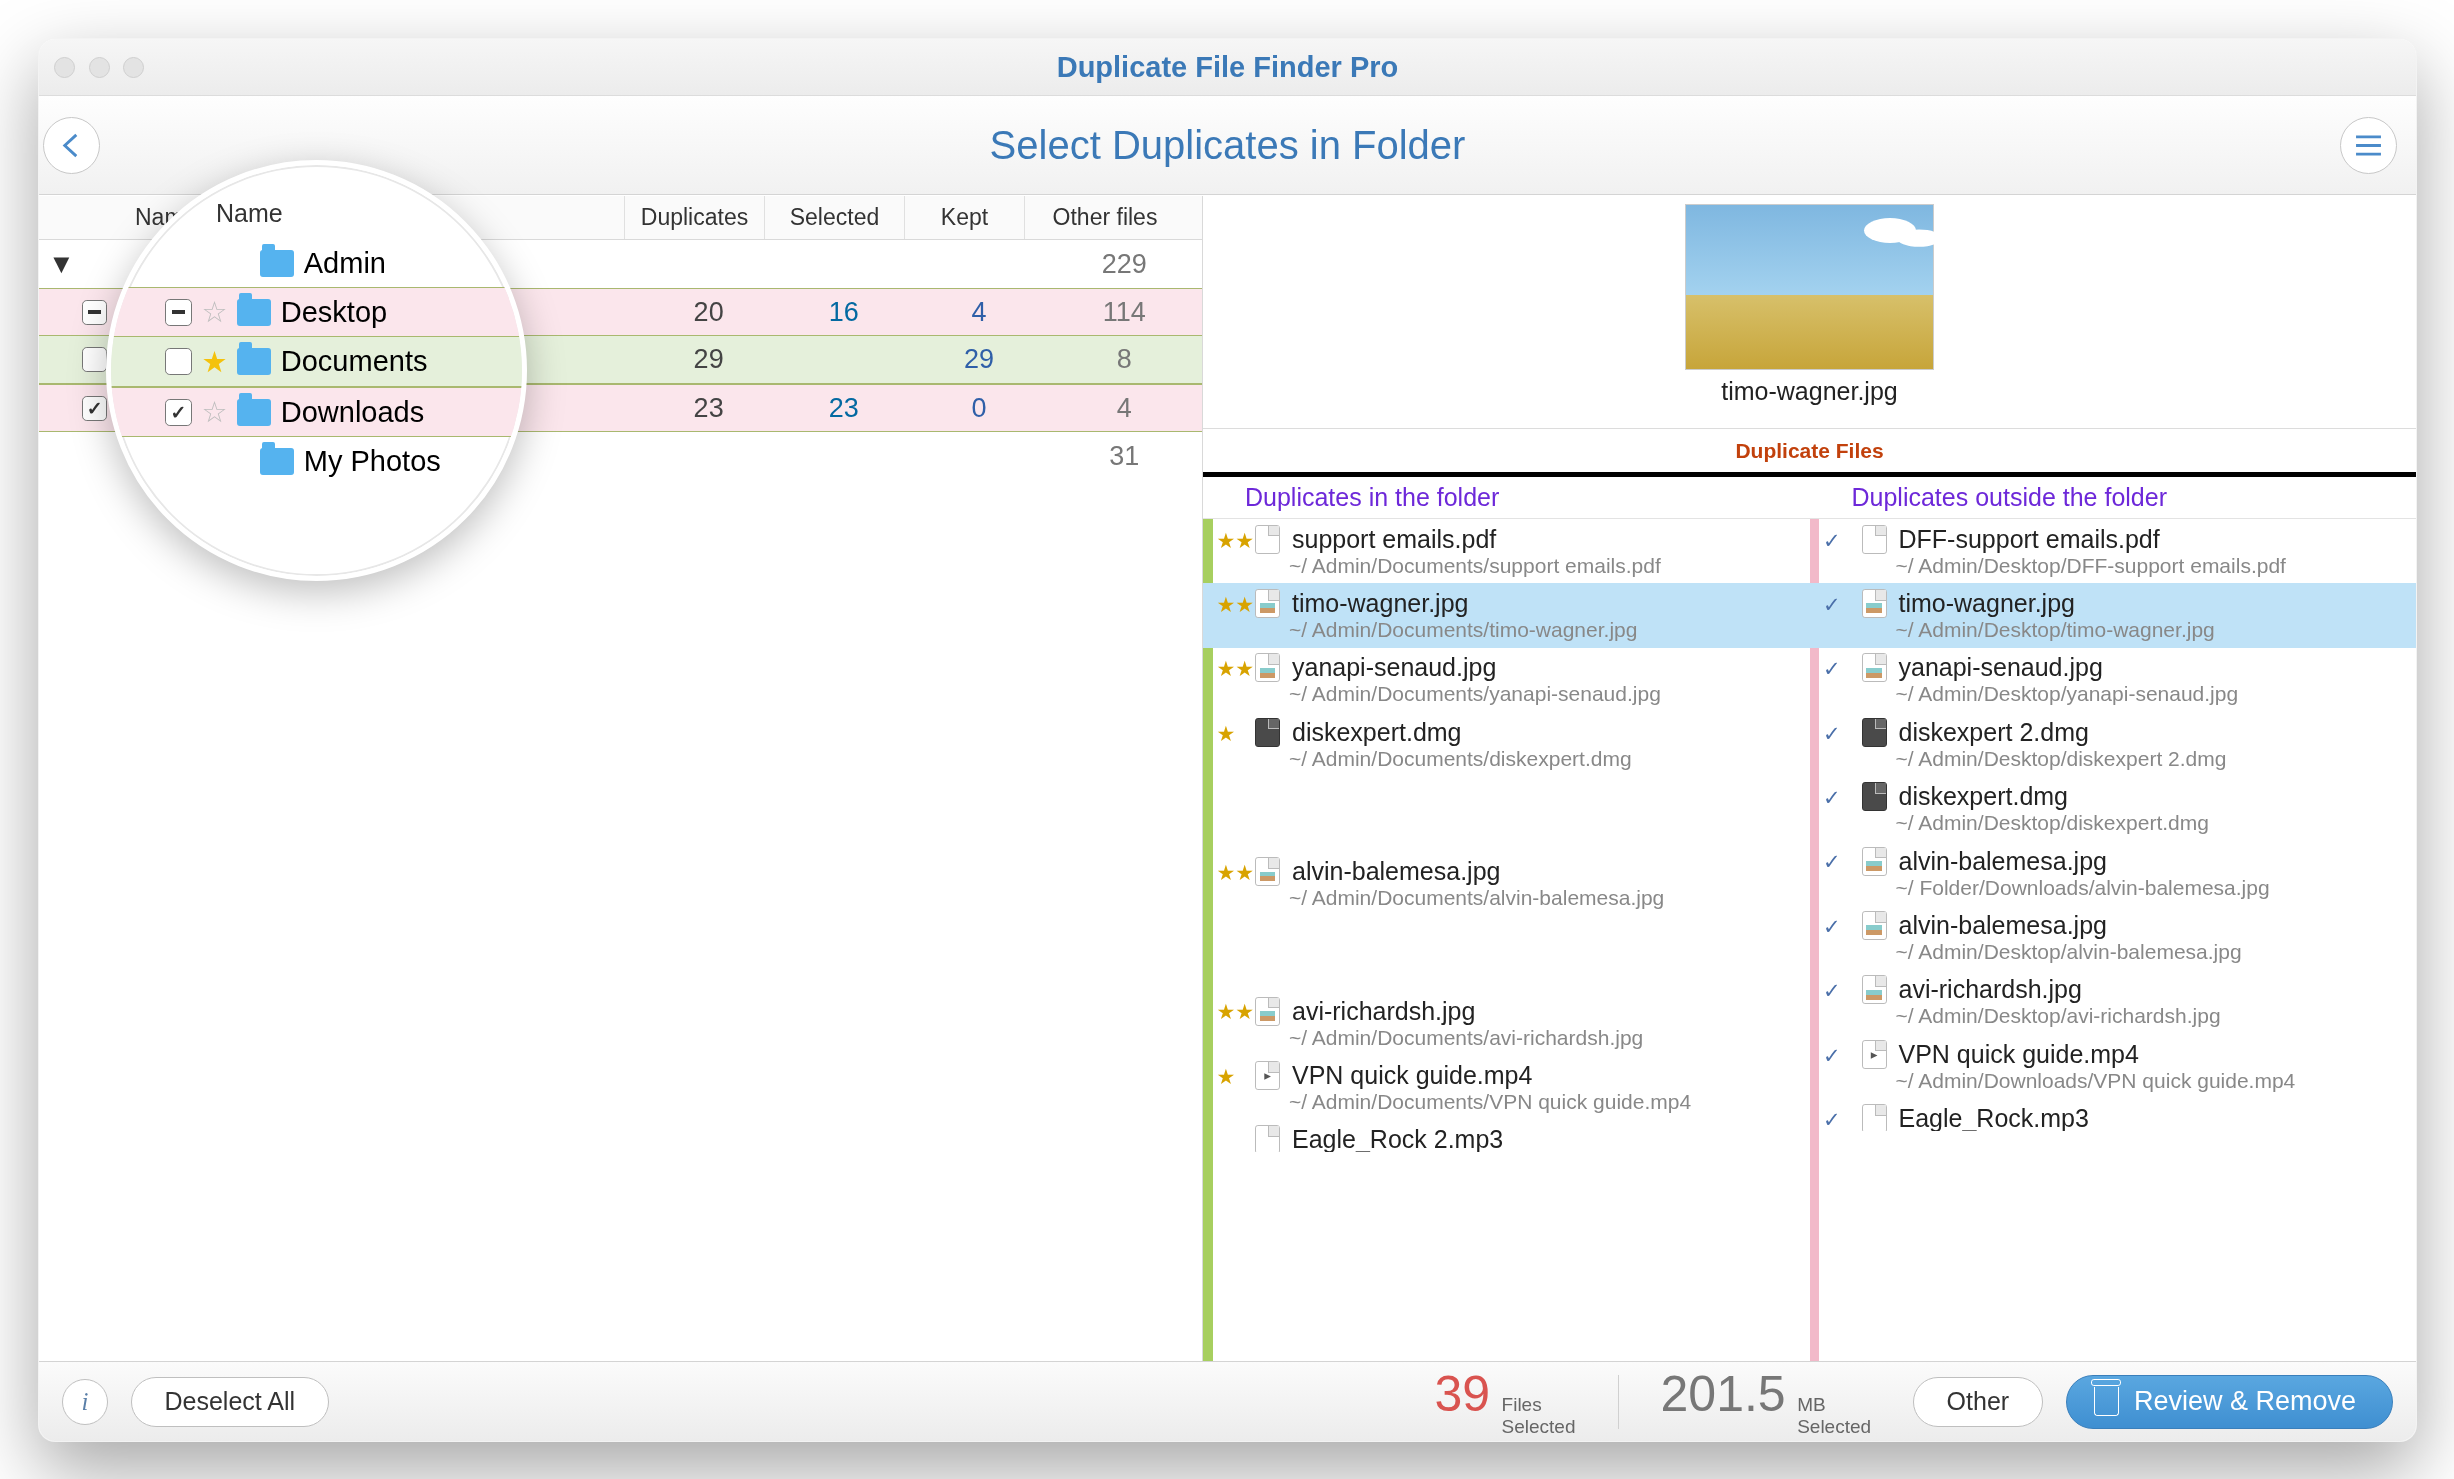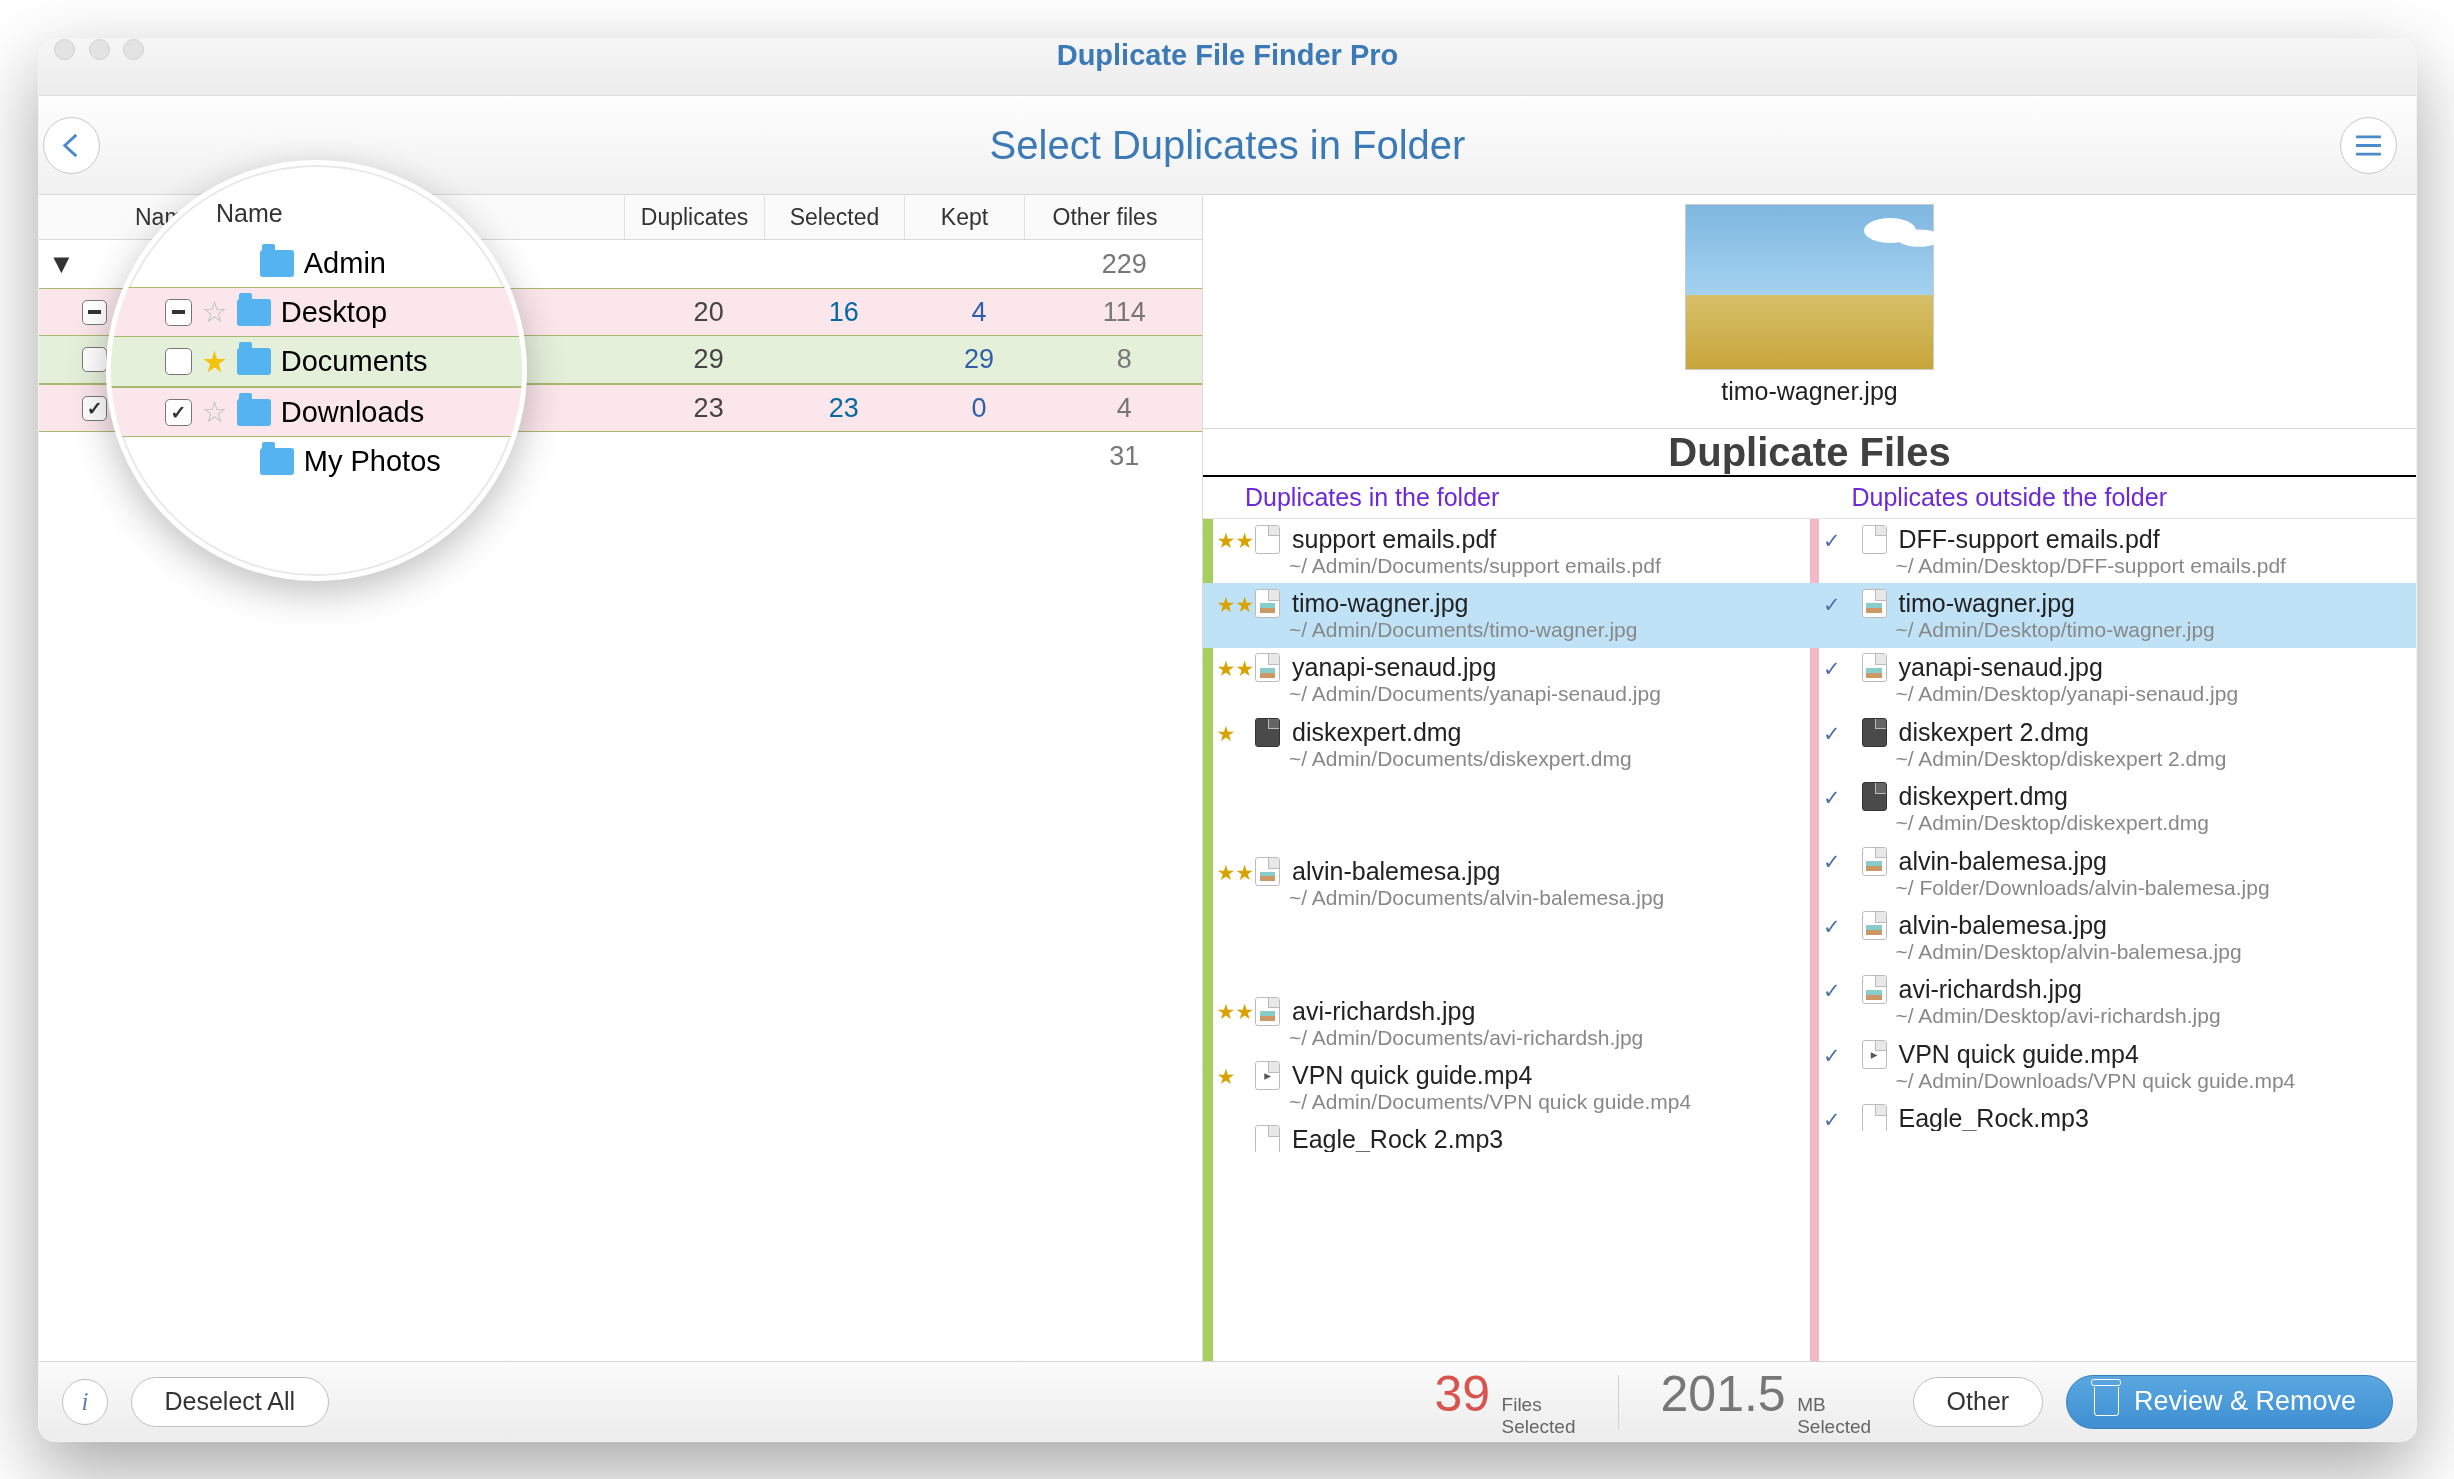--- a/index.html
+++ b/index.html
@@ -8,21 +8,21 @@
 
   .frame { width: 2455px; height: 1480px; padding: 38px; }
   .window {
     width: 100%; height: 100%; background: #ffffff;
     border-radius: 17px; box-shadow: 0 29px 76px rgba(0,0,0,.35);
     border: 1px solid #cfcfcf3f; position: relative; overflow: hidden;
   }
 
   
   .titlebar { height: 57px; background: linear-gradient(#f6f6f6, #ececec); border-bottom:1px solid #dcdcdc;
-              display:flex; padding: 0 15.3px; position:relative;}
+              display:flex; align-items:center; padding: 0 15.3px; position:relative;}
   .traffic { display:flex; gap:13.4px; }
   .dot { width:21px; height:21px; border-radius:50%; background:#e3e3e3; border:1px solid #cfcfcf;}
   .titlebar .title { position:absolute; left:0; right:0; text-align:center; font-size:29px; font-weight:600; color:#3b79b7;}
 
   
   .toolbar { height: 99px; background: linear-gradient(#fefefe, #f1f1f1); border-bottom:1px solid #d4d4d4;
              display:flex; align-items:center; padding: 0 4px; position:relative;}
   .back-btn { width:57px; height:57px; border-radius:50%; background:#fff; border:1px solid #c8c8c8;
               display:flex; align-items:center; justify-content:center; cursor:pointer;}
   .menu-btn { width:57px; height:57px; border-radius:50%; background:#fff; border:1px solid #c8c8c8;
@@ -76,21 +76,21 @@
   .mag-row .checkbox { width:27px; height:27px;}
   .mag-row.pink { background:#fbe6ec; border-top:1.9px solid #a9b86f; border-bottom:1.9px solid #a9b86f;}
   .mag-row.green { background:#e5f0db; border-bottom:1.9px solid #a9b86f;}
 
   
   .preview { height:233px; display:flex; flex-direction:column; align-items:center; justify-content:flex-start; padding-top:7.6px; border-bottom:1px solid #dcdcdc;}
   .preview-img { width:249px; height:166px; border:1px solid #ccc; background:linear-gradient(#7fb7e0 0%, #a3d2ef 55%, #d7c06a 55%, #c7a53a 100%); position:relative;}
   .preview-img::after{content:""; position:absolute; top:13.4px; right:17px; width:52px; height:25px; background:#fff; border-radius:50%; box-shadow: 29px 7.6px 0 -3.8px #fff;}
   .preview-name { font-size:25px; margin-top:7.6px; color:#222;}
 
-  .dup-title { height:48px; display:flex; align-items:center; justify-content:center; font-size:40px; font-weight:600; color:#404040; border-bottom:2px solid #000000;}
+  .dup-title { height:48px; display:flex; align-items:center; justify-content:center; font-size:21px; font-weight:600; color:#c2410c; border-bottom:5px solid #000000;}
   .dup-cols-header { height:42px; display:flex; border-bottom:1px solid #e3e3e3;}
   .dup-cols-header > div { flex:1; padding-left:42px; font-size:25px; font-weight:400; color:#6d28d9; display:flex; align-items:center;}
 
   .dup-lists { flex:1; display:flex; overflow:hidden;}
   .dup-col { flex:1; overflow:hidden; position:relative;}
   .dup-col .edge { position:absolute; top:0; bottom:0; left:0; width:9.6px; }
   .dup-col.in .edge { background:#a7cf5f; }
   .dup-col.out .edge { background:#f2b9c9; }
   .dup-item { position:relative; padding:5.7px 9.6px 5.7px 52px; }
   .dup-item.sel { background:#bfe2f7; }

